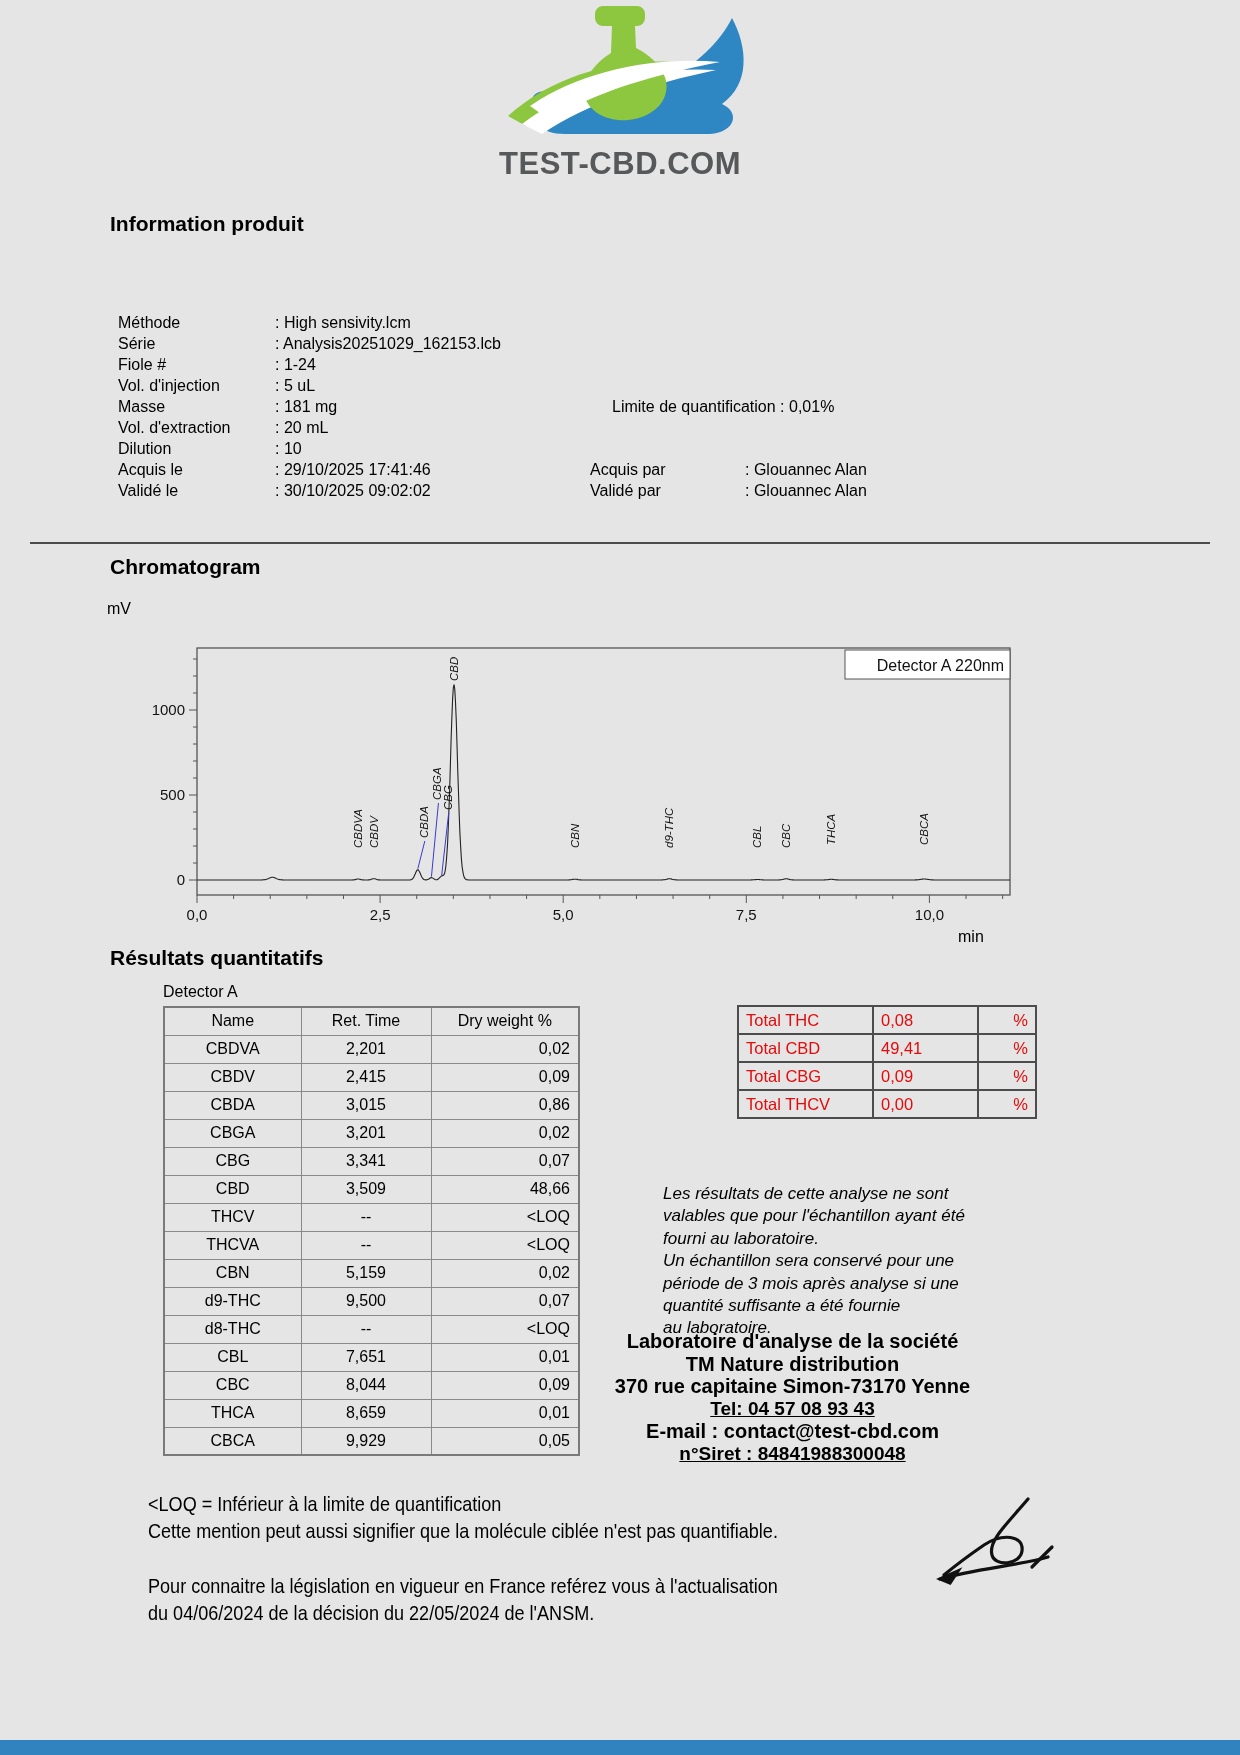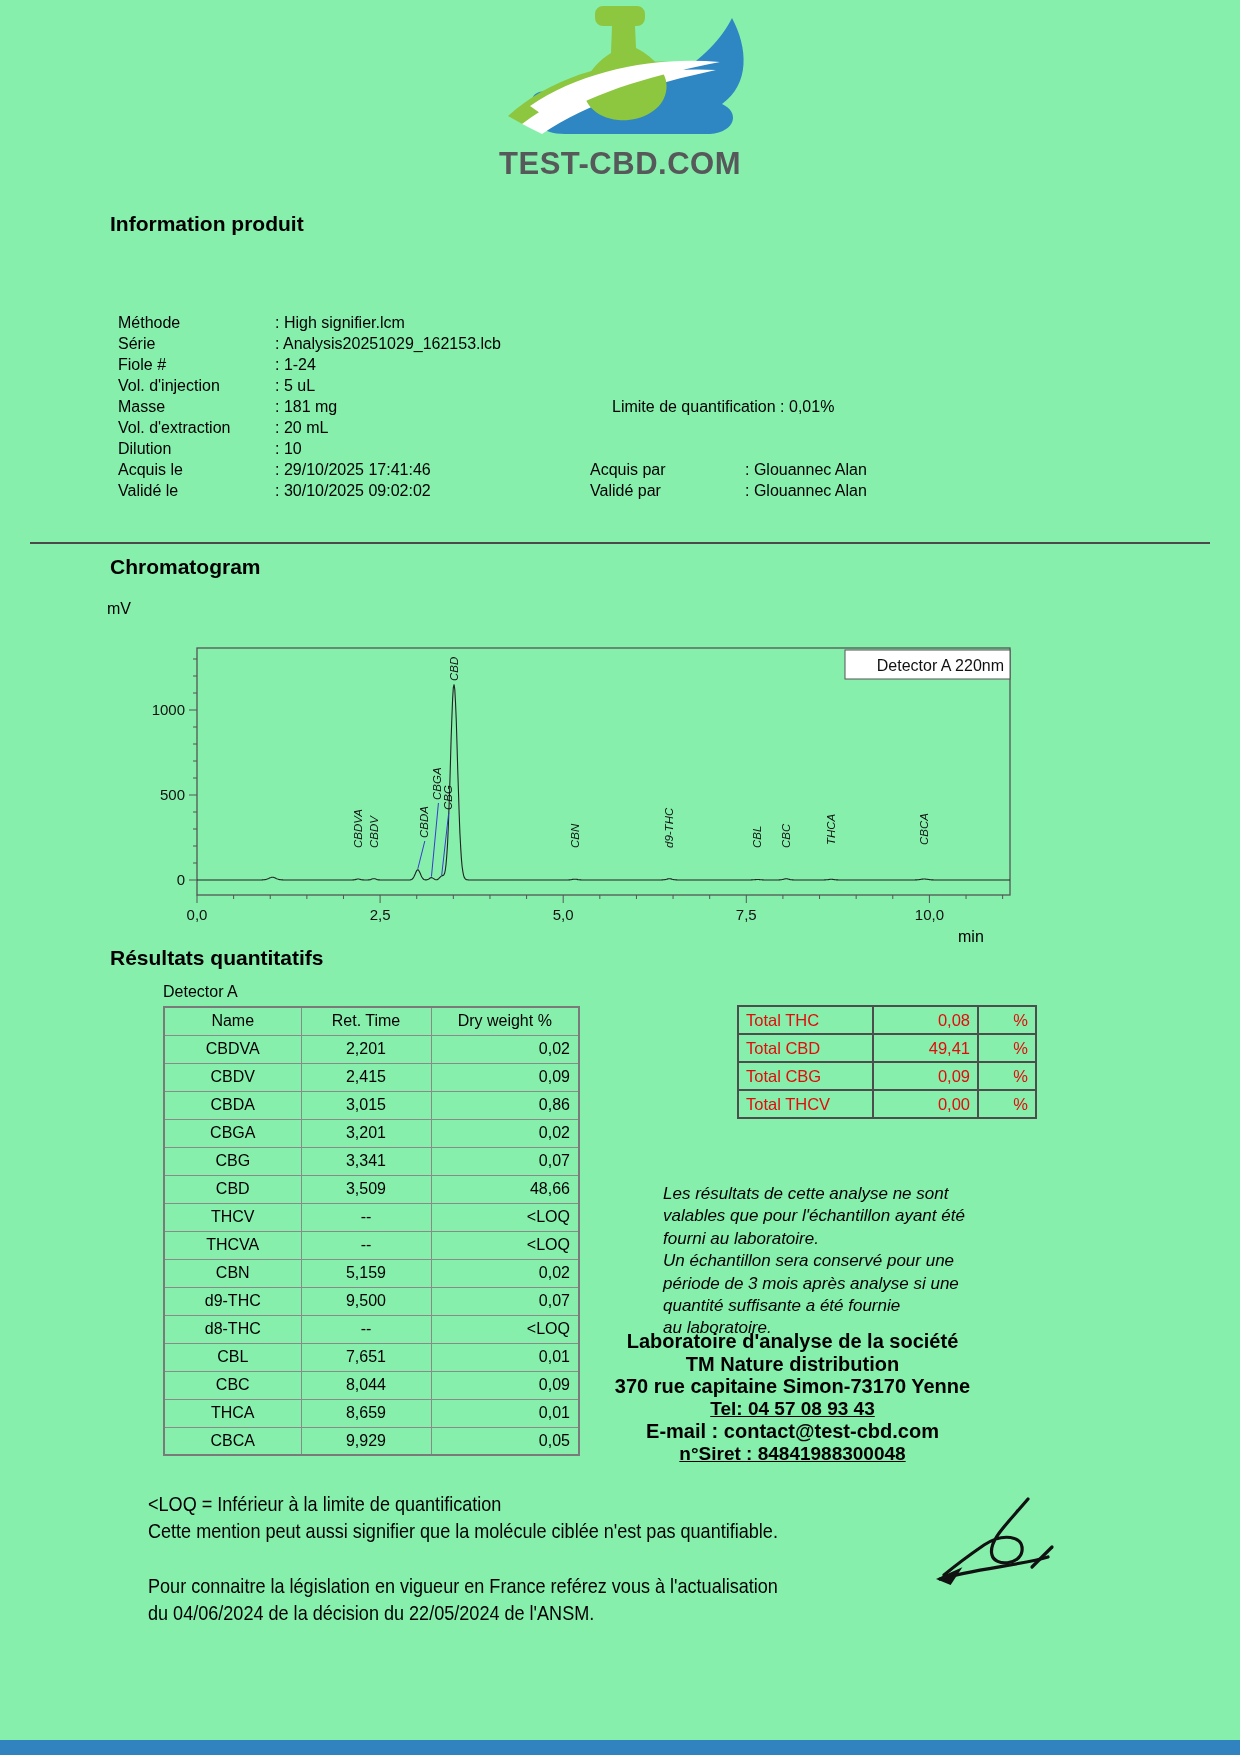--- a/index.html
+++ b/index.html
@@ -1,17 +1,17 @@
 <!DOCTYPE html>
 <html><head>
 <meta charset="utf-8">
 <style>
   * { margin:0; padding:0; box-sizing:border-box; }
   body { background:#fff; font-family:"Liberation Sans", sans-serif; color:#000; }
-  .page { position:relative; width:1240px; height:1755px; background:#86efac; overflow:hidden; }
+  .page { position:relative; width:1240px; height:1755px; background:#e5e5e5; overflow:hidden; }
 
   .abs { position:absolute; }
 
   
   .logo-wrap { position:absolute; left:455px; top:0px; width:330px; text-align:center; }
   .brand { margin-top:2px; font-size:31px; font-weight:bold; color:#57585a; letter-spacing:0.5px; }
 
   
   .h1 { font-size:21px; font-weight:bold; color:#000; }
 
@@ -34,21 +34,21 @@
   .results-table { border:2px solid #7a7a7a; }
   .results-table th { text-align:center; }
   .results-table td.c-name, .results-table td.c-rt { text-align:center; }
   .results-table td.c-dw { text-align:right; }
   .col-name { width:137px; } .col-rt { width:130px; } .col-dw { width:148px; }
 
   
   .totals-table { position:absolute; left:737px; top:1005px; font-size:16.5px; color:#e30b0b; }
   .totals-table td { border:2px solid #4d4d4d; height:28px; padding:0 7px; }
   .t-label { width:135px; text-align:left; }
-  .t-value { width:105px; text-align:right; }
+  .t-value { width:105px; text-align:left; }
   .t-unit  { width:58px;  text-align:right; }
 
   
   .disclaimer { position:absolute; left:663px; top:1183px; font-size:17px; font-style:italic; line-height:22.4px; }
 
   
   .lab-block { position:absolute; left:570px; top:1330px; width:445px; text-align:center; font-weight:bold; font-size:20px; line-height:22.5px; }
   .lab-block div:nth-of-type(4), .lab-block div:nth-of-type(6) { font-size:19px;text-decoration:underline; }
 
   
@@ -82,21 +82,21 @@
       <path d="M60,106 C112,70 186,56 250,62 C188,74 128,90 80,120 Z" fill="#ffffff"></path>
     </svg>
     <div class="brand">TEST-CBD.COM</div>
   </div>
 
   <div class="abs h1" style="left:110px; top:212px;">Information produit</div>
 
   <div class="info-rows">
 
       <div>
-        <span class="lbl">Méthode</span><span>: High signifier.lcm</span>
+        <span class="lbl">Méthode</span><span>: High sensivity.lcm</span>
       </div>
 
       <div>
         <span class="lbl">Série</span><span>: Analysis20251029_162153.lcb</span>
       </div>
 
       <div>
         <span class="lbl">Fiole #</span><span>: 1-24</span>
       </div>
 

